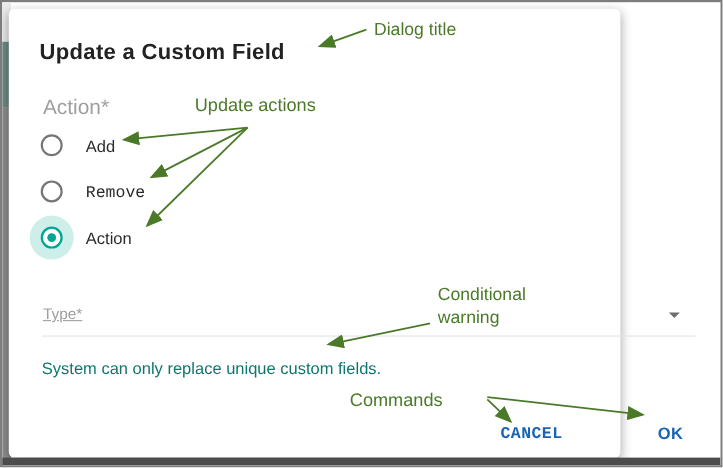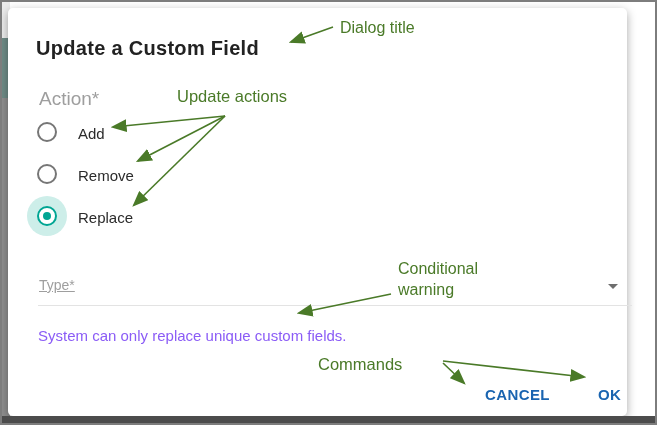--- a/index.html
+++ b/index.html
@@ -15,21 +15,21 @@
 
   
   .backdrop-strip { position:absolute; left:0; top:0; width:8px; height:421px; }
   .backdrop-strip .seg1 { position:absolute; left:0; top:0;   width:8px; height:36px;  background:#ececec; }
   .backdrop-strip .seg2 { position:absolute; left:0; top:36px; width:8px; height:60px;  background:#6f8c87; }
   .backdrop-strip .seg3 { position:absolute; left:0; top:96px; width:8px; height:325px; background:#8f8f8f; }
 
   .bottom-bar { position:absolute; left:0; right:0; bottom:0; height:7px; background:#4c4c4c; }
 
   .dialog {
-    position:absolute; left:6px; top:6px; width:619px; height:408px;
+    position:absolute; left:6px; top:6px; width:556px; height:408px;
     background:#fff; border-radius:5px;
     box-shadow:0 3px 10px rgba(0,0,0,.35);
     padding-left:34px;
   }
 
   .dialog-title {
     position:absolute; left:28px; top:29px;
     font-size:20px; font-weight:bold; color:#222; letter-spacing:.3px;
   }
 
@@ -55,28 +55,28 @@
   .type-field { position:absolute; left:30px; top:264px; width:594px; height:34px; cursor:pointer; }
   .type-label { position:absolute; left:1px; top:5px; font-size:14px;text-decoration:underline; }
   .dropdown-caret {
     position:absolute; right:14px; top:12px;
     width:0; height:0;
     border-left:5px solid transparent; border-right:5px solid transparent;
     border-top:5px solid #6e6e6e;
   }
   .type-underline { position:absolute; left:0; bottom:0; width:100%; height:1px; background:#e3e3e3; }
 
-  .warning-text { position:absolute; left:30px; top:319px; font-size:15px; color:#8b5cf6; }
+  .warning-text { position:absolute; left:30px; top:319px; font-size:15px; color:#0f766e; }
 
   .dialog-btn {
     position:absolute; top:378px; font-size:15px; font-weight:bold;
     color:#1a64b0; letter-spacing:.4px; background:none; border:none;
     cursor:pointer; font-family:"Liberation Sans", sans-serif; padding:0;
   }
-  .btn-cancel { left:477px; }
+  .btn-cancel { left:447px;font-family:Liberation Mono, monospace; }
   .btn-ok { left:590px;text-align:center; }
 
   
   .anno {
     position:absolute; color:#4a7a28; font-size:16px; line-height:21px;
     pointer-events:none;
   }
   .anno-dialog-title { left:338px; top:15px; }
   .anno-update-actions { left:175px; top:84px; font-size:16.5px; }
   .anno-conditional-warning { left:396px; top:256px; width:98px; }
@@ -101,29 +101,29 @@
 
     <div class="field-label action-label">Action*</div>
 
     <div class="radio-row">
       <span class="radio-circle" style="left:29px; top:114px;"></span>
       <span class="radio-label" style="left:70px; top:117px;text-align:right;">Add</span>
     </div>
 
     <div class="radio-row">
       <span class="radio-circle" style="left:29px; top:156px;"></span>
-      <span class="radio-label" style="left:70px; top:159px;">Remove</span>
+      <span class="radio-label" style="left:70px; top:159px;font-family:Liberation Mono, monospace;">Remove</span>
     </div>
 
     <div class="radio-row selected">
       <span class="radio-halo" style="left:19px; top:188px;"></span>
       <span class="radio-circle" style="left:29px; top:198px;">
         <span class="radio-dot"></span>
       </span>
-      <span class="radio-label" style="left:70px; top:201px;">Replace</span>
+      <span class="radio-label" style="left:70px; top:201px;">Action</span>
     </div>
 
     <div class="type-field">
       <span class="field-label type-label">Type*</span>
       <span class="dropdown-caret"></span>
       <span class="type-underline"></span>
     </div>
 
     <div class="warning-text">System can only replace unique custom fields.</div>
 

